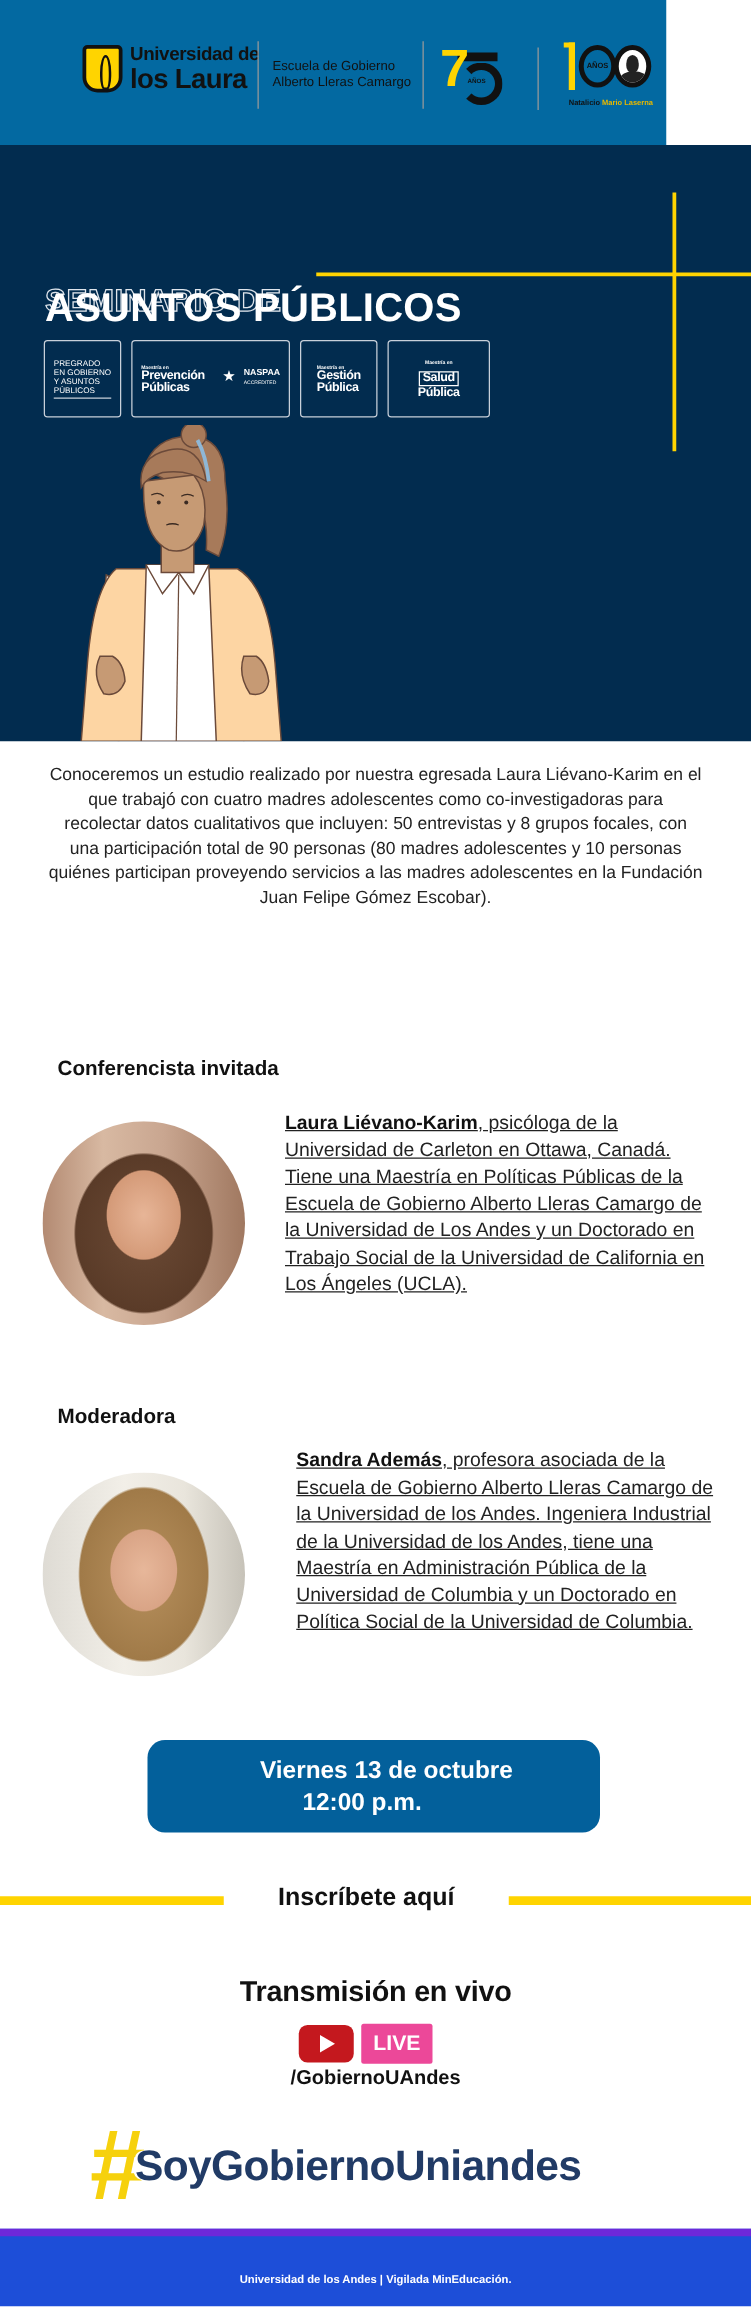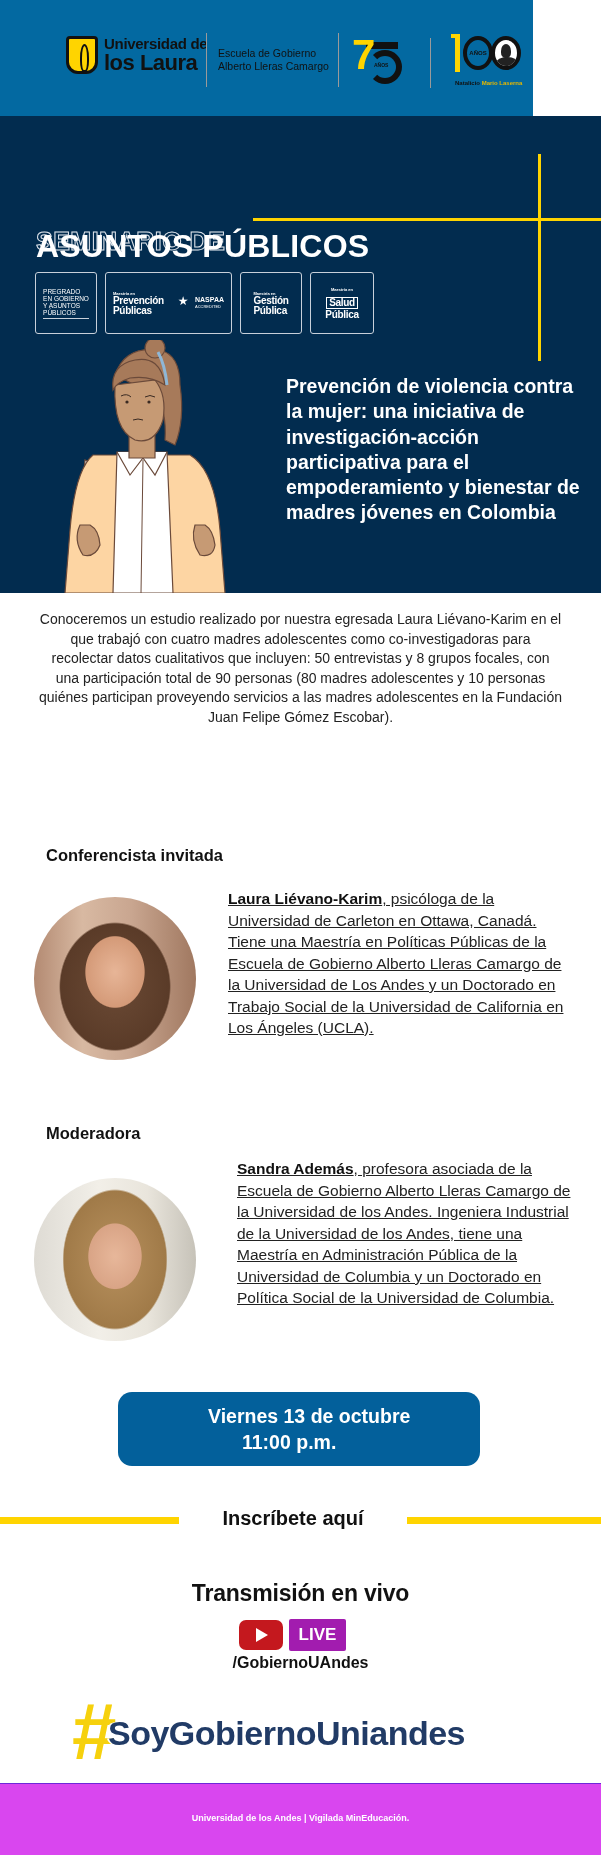--- a/index.html
+++ b/index.html
@@ -36,21 +36,21 @@
   .hero { position: absolute; left: 0; top: 116px; width: 601px; height: 477px; background: #022c4f; overflow: hidden; }
   .yline-v { position: absolute; left: 538px; top: 38px; width: 3px; height: 207px; background: #ffd400; }
   .yline-h { position: absolute; left: 253px; top: 102px; width: 348px; height: 3px; background: #ffd400; }
   .sem-title1 { position: absolute; left: 36px; top: 89px; font-size: 25px; font-weight: bold; letter-spacing: 0.5px; color: transparent; -webkit-text-stroke: 1px #dfe5ec; line-height: 1; margin-top: 24px; }
   .sem-title2 { position: absolute; left: 36px; top: 114px; font-size: 32px; font-weight: bold; color: #ffffff; letter-spacing: 0.2px; line-height: 1; }
   .prog-boxes { position: absolute; left: 35px; top: 156px; display: flex; gap: 8px; }
   .prog-box { height: 62px; border: 1px solid #c8d0da; border-radius: 3px; display: flex; align-items: center; justify-content: center; color: #fff; }
   .pb1 { width: 62px; }
   .pb2 { width: 127px; justify-content: space-around; }
   .pb3 { width: 62px; }
-  .pb4 { width: 64px; align-items: center; }
+  .pb4 { width: 82px; align-items: center; }
   .pb1 .t { font-size: 6.5px; line-height: 7px; text-align: left; color: #fff; border-bottom: 1.5px solid #c8d0da; padding-bottom: 2px; }
   .small-label { font-size: 4px; display: block; font-weight: bold; line-height: 5px; }
   .big-label { font-size: 10px; font-weight: bold; line-height: 10px; display: block; letter-spacing: -0.3px; }
   .salud { border: 1.5px solid #fff; padding: 0 2px; display: inline-block; }
   .naspaa { text-align: left; }
   .naspaa .n1 { font-size: 7px; font-weight: bold; display: block; line-height: 8px; }
   .naspaa .n2 { font-size: 4px; display: block; line-height: 5px; }
   .star { font-size: 12px; margin-right: 2px; vertical-align: top; }
 
   
@@ -75,30 +75,30 @@
 
   
   .reg-line-l { position: absolute; left: 0; top: 1517px; width: 179px; height: 7px; background: #ffd400; }
   .reg-line-r { position: absolute; left: 407px; top: 1517px; width: 194px; height: 7px; background: #ffd400; }
   .reg-text { position: absolute; left: 179px; top: 1507px; width: 228px; text-align: center; font-size: 20px; font-weight: bold; color: #111; }
 
   
   .live-title { position: absolute; left: 0; top: 1580px; width: 601px; text-align: center; font-size: 23px; color: #111; font-weight: bold; letter-spacing: -0.2px; }
   .yt-btn { position: absolute; left: 239px; top: 1620px; width: 44px; height: 30px; background: #c4181e; border-radius: 7px; }
   .yt-btn::after { content: ""; position: absolute; left: 17px; top: 8px; border-left: 12px solid #fff; border-top: 7px solid transparent; border-bottom: 7px solid transparent; }
-  .live-badge { position: absolute; left: 289px; top: 1619px; width: 57px; height: 32px; background: #a21caf; border-radius: 2px; color: #fff; font-weight: bold; font-size: 17px; line-height: 32px; text-align: center; }
+  .live-badge { position: absolute; left: 289px; top: 1619px; width: 57px; height: 32px; background: #ec4899; border-radius: 2px; color: #fff; font-weight: bold; font-size: 17px; line-height: 32px; text-align: center; }
   .live-handle { position: absolute; left: 0; top: 1654px; width: 601px; text-align: center; font-size: 16px; font-weight: bold; color: #111; }
 
   
   .hashtag { position: absolute; left: 72px; top: 1694px; width: 470px; height: 70px; }
   .hash { position: absolute; left: 0; top: 0; font-size: 80px; line-height: 76px; font-weight: bold; color: #f6d10d; }
   .hash-text { position: absolute; left: 36px; top: 19px; font-size: 34px; font-weight: bold; color: #213b66; letter-spacing: -0.5px; line-height: 40px; text-shadow: -2px 0 0 #fff; }
 
   
-  .footer { position: absolute; left: 0; top: 1783px; width: 601px; height: 72px; background: #d946ef; border-top: 1px solid #6d28d9; }
+  .footer { position: absolute; left: 0; top: 1783px; width: 601px; height: 62px; background: #1d4ed8; border-top: 6px solid #6d28d9; }
   .footer-text { position: absolute; left: 0; top: 29px; width: 601px; text-align: center; font-size: 9px; font-weight: bold; color: #ffffff; }
 </style>
 </head>
 <body>
 
 <div class="header">
   <div class="uni-logo">
     <div class="shield"></div>
     <div class="uni-text">
       <div class="l1">Universidad de</div>
@@ -195,38 +195,37 @@
     <circle cx="72" cy="62" r="1.6" fill="#3a2a22"></circle>
     <circle cx="94" cy="62" r="1.6" fill="#3a2a22"></circle>
     <path d="M66 56 Q72 53 76 57" stroke="#3a2a22" stroke-width="1" fill="none"></path>
     <path d="M90 57 Q95 54 100 57" stroke="#3a2a22" stroke-width="1" fill="none"></path>
     <path d="M78 80 Q83 78 88 80" stroke="#3a2a22" stroke-width="1" fill="none"></path>
 
     <path d="M25 185 Q18 200 28 215 Q40 218 45 205 Q44 190 35 185 Z" fill="#c69a74" stroke="#6b4a3a" stroke-width="1.2"></path>
     <path d="M140 185 Q135 200 145 215 Q158 218 160 205 Q158 190 150 185 Z" fill="#c69a74" stroke="#6b4a3a" stroke-width="1.2"></path>
   </svg>
 
-  <div class="hero-title">Prevención de violencia contra la mujer: una iniciativa de investigación-acción participativa para el empoderamiento y bienestar de madres jóvenes en Colombia</div>
 </div>
 
 <div class="desc">
   <p>Conoceremos un estudio realizado por nuestra egresada Laura Liévano-Karim en el que trabajó con cuatro madres adolescentes como co-investigadoras para recolectar datos cualitativos que incluyen: 50 entrevistas y 8 grupos focales, con una participación total de 90 personas (80 madres adolescentes y 10 personas quiénes participan proveyendo servicios a las madres adolescentes en la Fundación Juan Felipe Gómez Escobar).</p>
 </div>
 
 <div class="sec-label" style="top:846px;">Conferencista invitada</div>
 <div class="avatar" style="left:34px; top:897px; width:162px; height:163px; background: radial-gradient(ellipse 30% 36% at 50% 46%, #e7b597 0%, #d49a78 60%, rgba(0,0,0,0) 62%), radial-gradient(ellipse 48% 55% at 50% 55%, #6b4a35 0%, #5a3b28 70%, rgba(0,0,0,0) 72%), linear-gradient(90deg, #b38a72 0%, #d8b9a2 30%, #c9a690 60%, #a07860 100%);"></div>
 <div class="bio" style="left:228px; top:888px; width:340px;"><b>Laura Liévano-Karim</b><span>, psicóloga de la Universidad de Carleton en Ottawa, Canadá. Tiene una Maestría en Políticas Públicas de la Escuela de Gobierno Alberto Lleras Camargo de la Universidad de Los Andes y un Doctorado en Trabajo Social de la Universidad de California en Los Ángeles (UCLA).</span></div>
 
 <div class="sec-label" style="top:1124px;">Moderadora</div>
 <div class="avatar" style="left:34px; top:1178px; width:162px; height:163px; background: radial-gradient(ellipse 27% 33% at 50% 48%, #e7b79a 0%, #d9a486 60%, rgba(0,0,0,0) 62%), radial-gradient(ellipse 45% 60% at 50% 50%, #b8915e 0%, #a07a48 70%, rgba(0,0,0,0) 72%), linear-gradient(90deg, #dedbd4 0%, #f2efe8 40%, #e9e5dc 70%, #c6c2b8 100%);"></div>
 <div class="bio" style="left:237px; top:1158px; width:335px;"><b>Sandra Además</b><span>, profesora asociada de la Escuela de Gobierno Alberto Lleras Camargo de la Universidad de los Andes. Ingeniera Industrial de la Universidad de los Andes, tiene una Maestría en Administración Pública de la Universidad de Columbia y un Doctorado en Política Social de la Universidad de Columbia.</span></div>
 
 <div class="date-pill">
   <div class="d1">Viernes 13 de octubre</div>
-  <div class="d2">11:00 p.m.</div>
+  <div class="d2">12:00 p.m.</div>
 </div>
 
 <div class="reg-line-l"></div>
 <div class="reg-text">Inscríbete aquí</div>
 <div class="reg-line-r"></div>
 
 <div class="live-title">Transmisión en vivo</div>
 <div class="yt-btn"></div>
 <div class="live-badge">LIVE</div>
 <div class="live-handle">/GobiernoUAndes</div>

